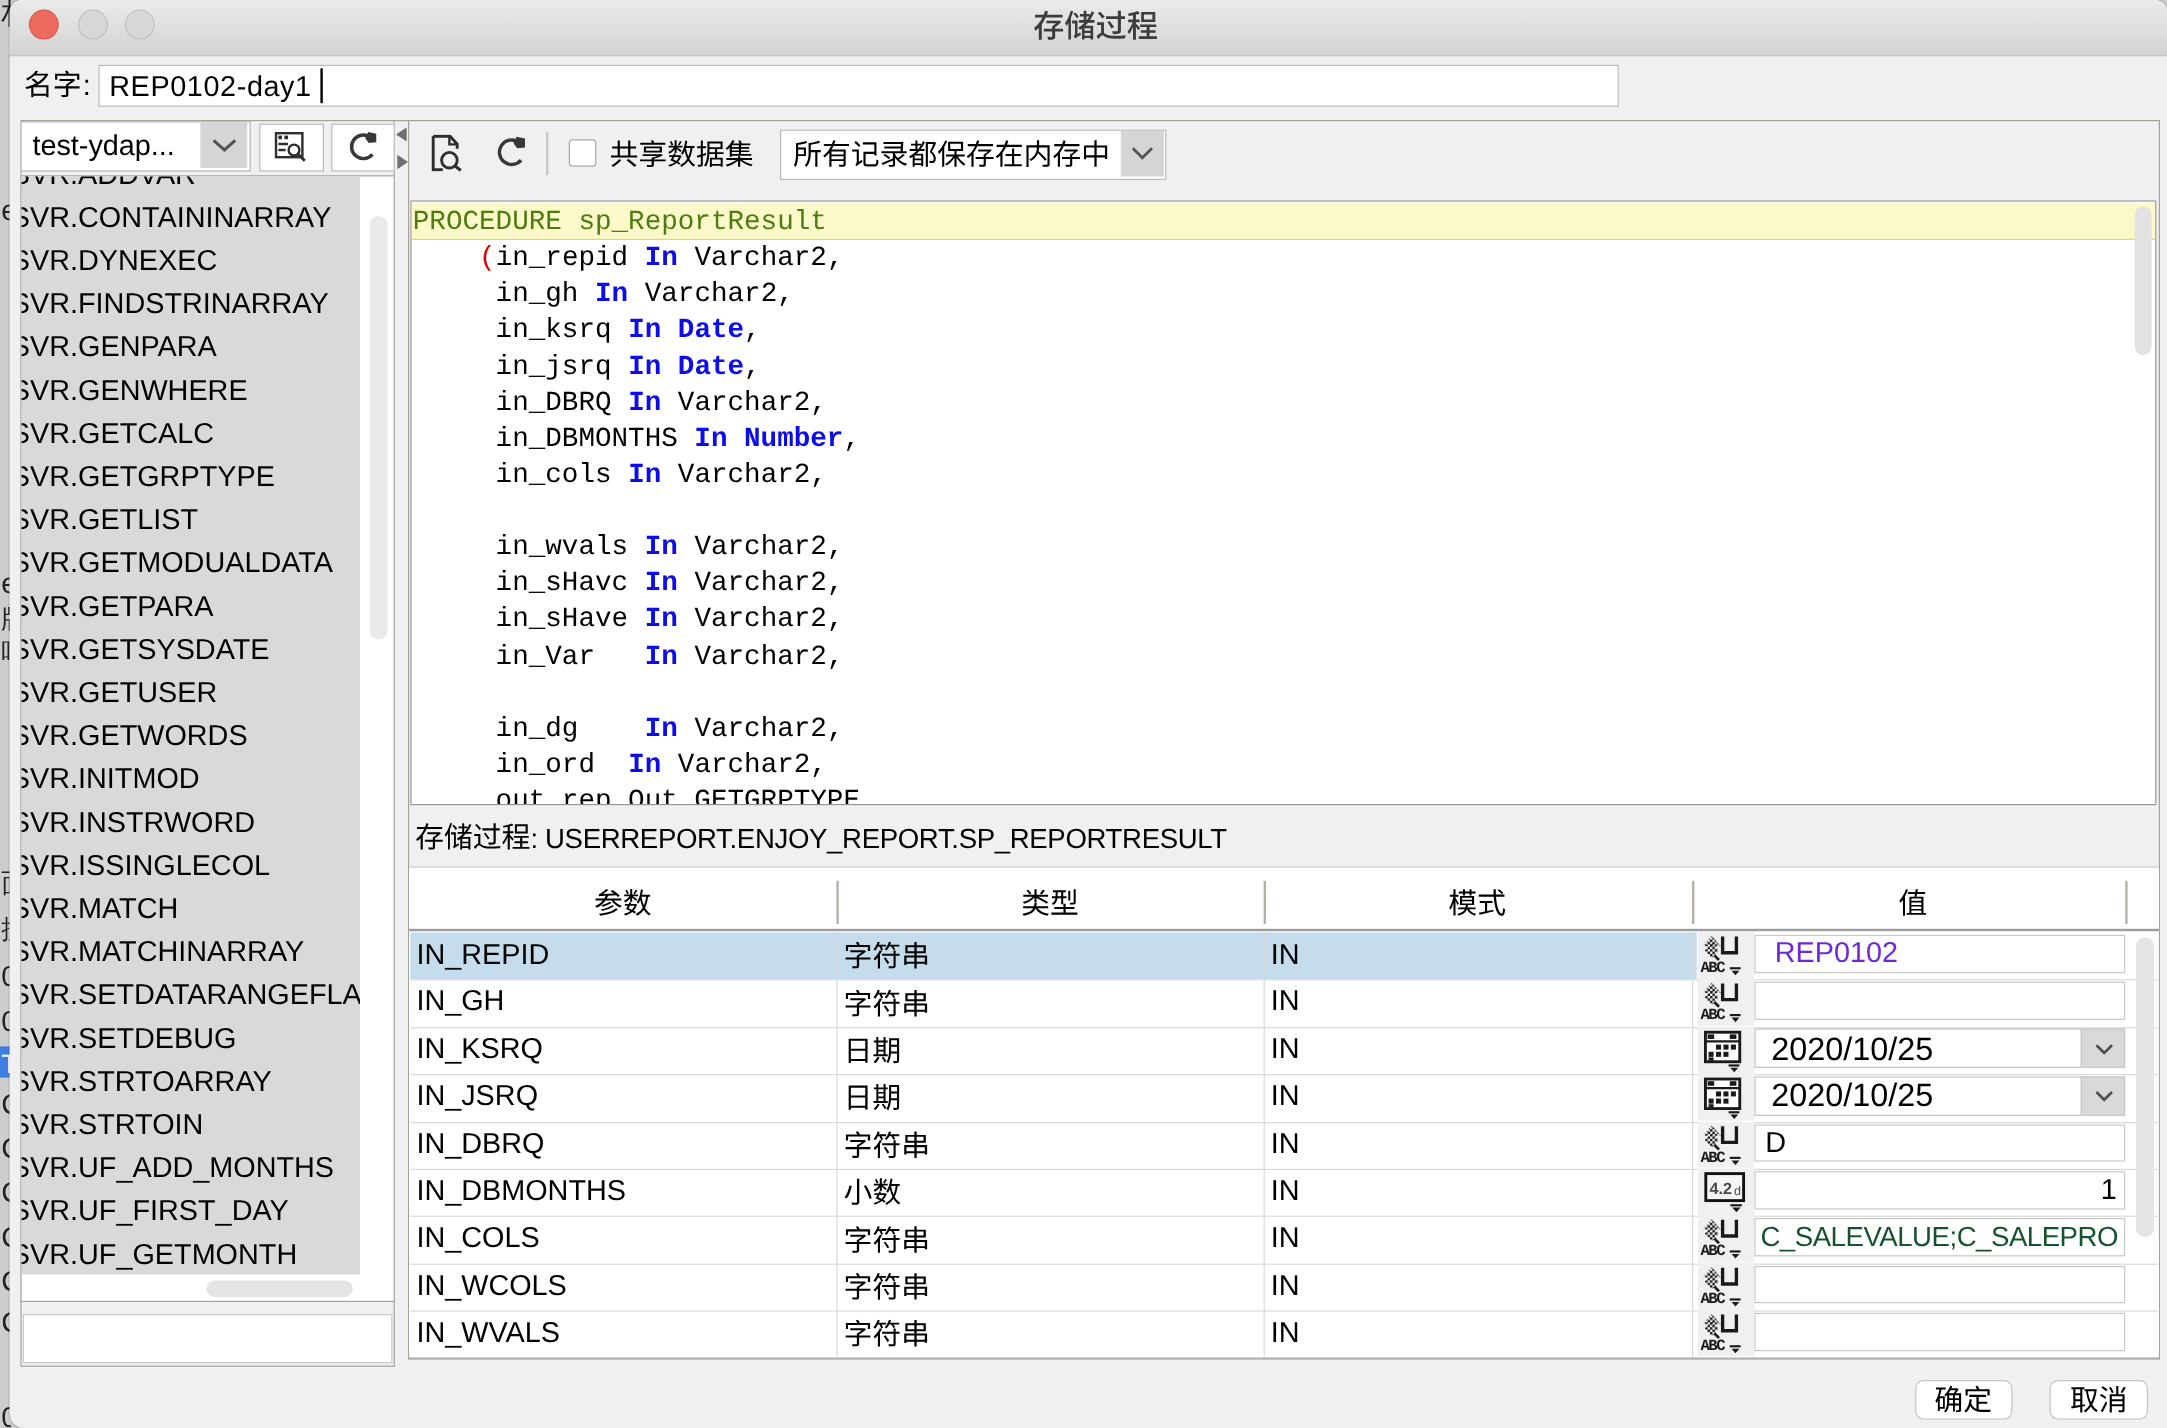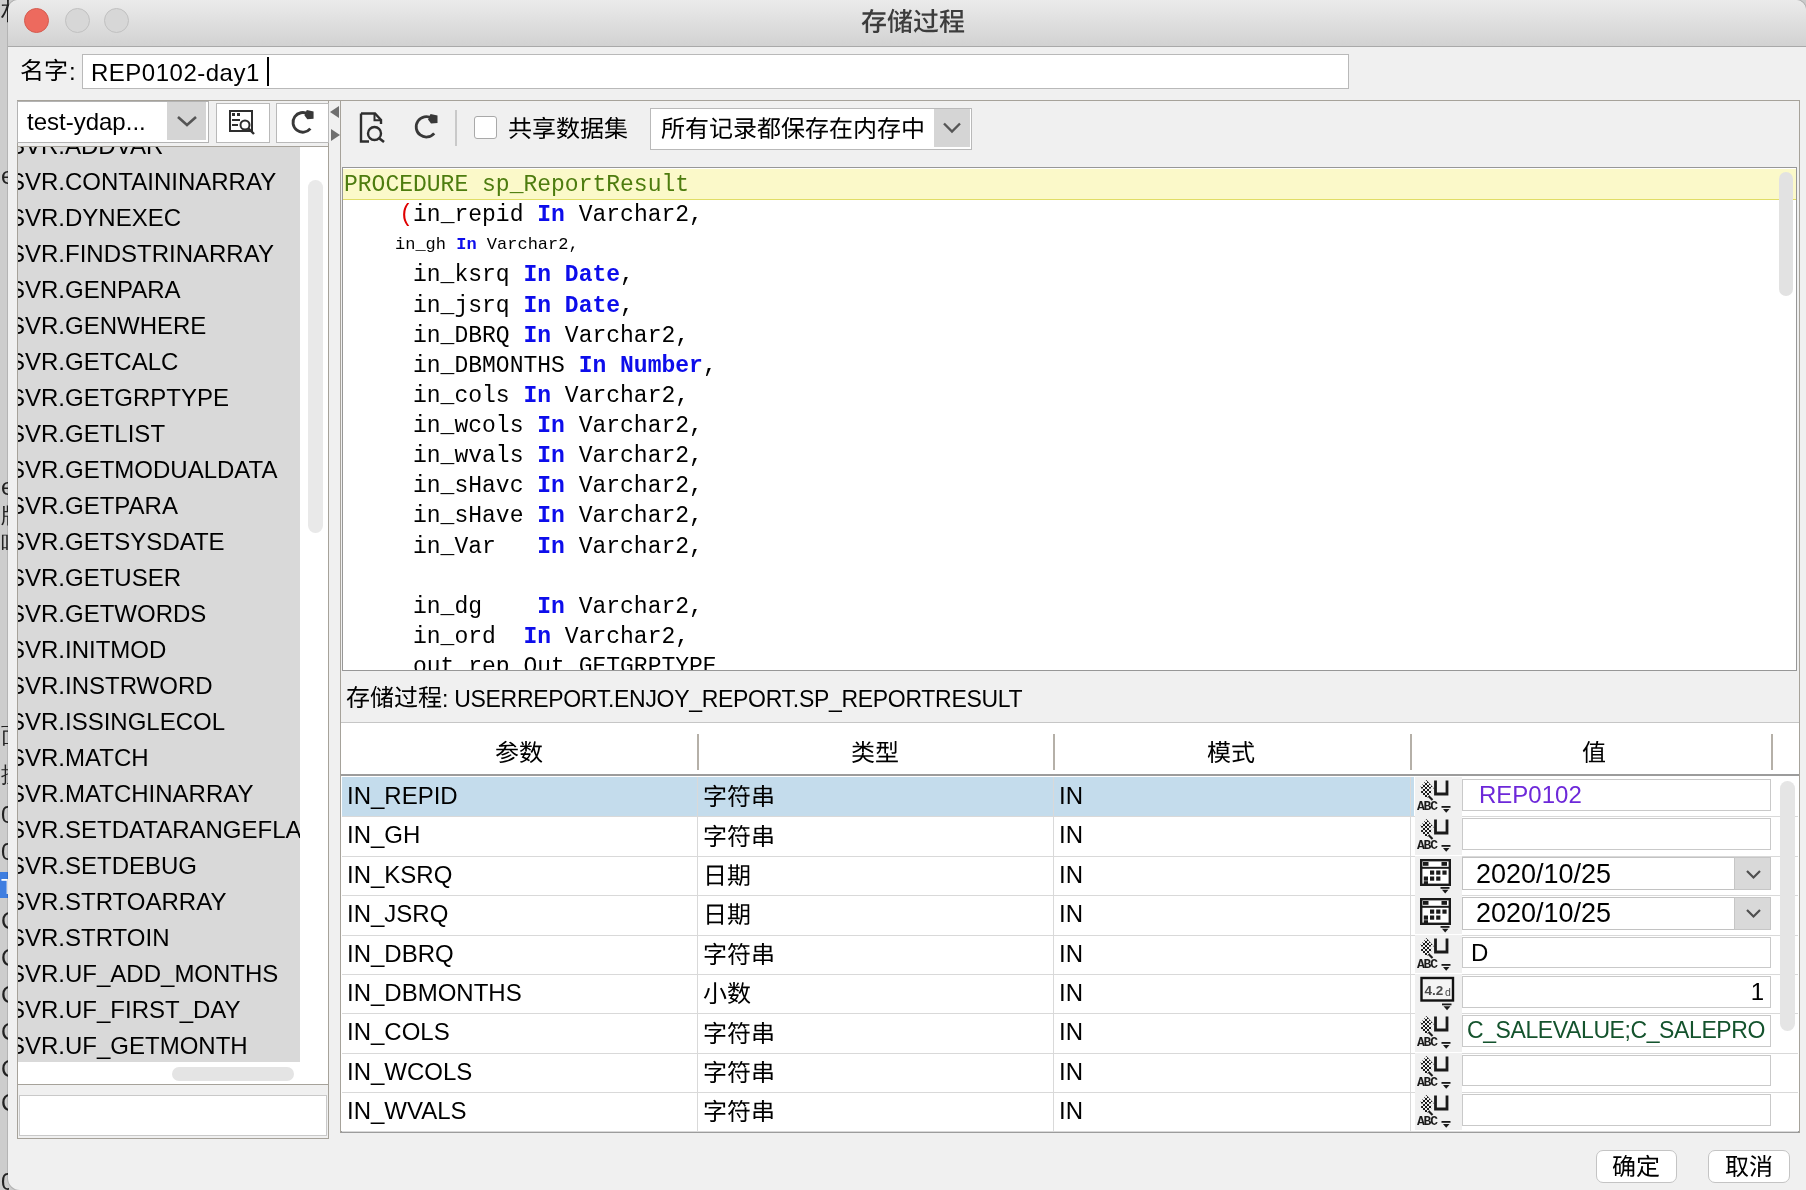--- a/index.html
+++ b/index.html
@@ -149,27 +149,26 @@
       <path transform="translate(6000,0)" d="M613 531V614H335V684H613V870C613 884 610 888 592 889C574 890 514 890 448 888C458 909 468 938 471 959C557 959 613 959 647 948C680 936 689 915 689 871V684H957V614H689V556C762 510 840 448 894 388L846 351L831 355H420V424H761C718 464 663 505 613 531ZM385 40C373 83 359 127 342 171H63V243H311C246 381 153 510 31 596C43 613 61 645 69 664C112 633 152 598 188 560V958H264V469C316 399 358 323 394 243H939V171H424C438 134 451 96 462 59Z"></path>
       <path transform="translate(7000,0)" d="M391 40C377 91 359 144 338 195H63V267H305C241 395 153 514 38 594C50 611 69 643 77 663C119 633 158 599 193 562V956H268V473C315 409 356 339 390 267H939V195H421C439 150 455 104 469 59ZM598 319V512H373V582H598V866H333V936H938V866H673V582H900V512H673V319Z"></path>
       <path transform="translate(8000,0)" d="M99 211V962H173V285H462C457 417 420 582 199 701C217 714 242 742 253 758C388 679 460 584 498 488C590 573 691 677 742 745L804 696C742 621 620 504 521 416C531 371 536 327 538 285H829V860C829 878 824 884 804 885C784 885 716 886 645 883C656 904 668 938 671 959C761 959 823 959 858 947C892 934 903 910 903 861V211H539V40H463V211Z"></path>
       <path transform="translate(9000,0)" d="M613 531V614H335V684H613V870C613 884 610 888 592 889C574 890 514 890 448 888C458 909 468 938 471 959C557 959 613 959 647 948C680 936 689 915 689 871V684H957V614H689V556C762 510 840 448 894 388L846 351L831 355H420V424H761C718 464 663 505 613 531ZM385 40C373 83 359 127 342 171H63V243H311C246 381 153 510 31 596C43 613 61 645 69 664C112 633 152 598 188 560V958H264V469C316 399 358 323 394 243H939V171H424C438 134 451 96 462 59Z"></path>
       <path transform="translate(10000,0)" d="M458 40V219H96V694H171V632H458V959H537V632H825V689H902V219H537V40ZM171 558V292H458V558ZM825 558H537V292H825Z"></path>
     </svg>
 <div class="ab" style="left:342px;top:167px;width:1455px;height:504px;background:#fff;border:1px solid #979797;box-sizing:border-box;overflow:hidden">
 <div class="ab" style="left:0;top:1px;width:1453px;height:31px;background:#fbf9c9;border-bottom:1.5px solid #e0dd66;box-sizing:border-box"></div>
 <div class="ab mono" style="left:1px;top:2.0px;font-size:23px;line-height:30px;white-space:pre;color:#4d7c0f"><span>PROCEDURE sp_ReportResult</span></div>
 <div class="ab mono" style="left:1px;top:32.1px;font-size:23px;line-height:30px;white-space:pre;color:#000"><span>    </span><span style="color:#e00000">(</span><span>in_repid </span><span style="color:#0d0deb;font-weight:bold">In</span><span> Varchar2,</span></div>
-<div class="ab mono" style="left:1px;top:62.2px;font-size:17px;line-height:30px;white-space:pre;color:#000"><span>     in_gh </span><span style="color:#0d0deb;font-weight:bold">In</span><span> Varchar2,</span></div>
+<div class="ab mono" style="left:1px;top:62.2px;font-size:23px;line-height:30px;white-space:pre;color:#000"><span>     in_gh </span><span style="color:#0d0deb;font-weight:bold">In</span><span> Varchar2,</span></div>
 <div class="ab mono" style="left:1px;top:92.4px;font-size:23px;line-height:30px;white-space:pre;color:#000"><span>     in_ksrq </span><span style="color:#0d0deb;font-weight:bold">In Date</span><span>,</span></div>
 <div class="ab mono" style="left:1px;top:122.5px;font-size:23px;line-height:30px;white-space:pre;color:#000"><span>     in_jsrq </span><span style="color:#0d0deb;font-weight:bold">In Date</span><span>,</span></div>
 <div class="ab mono" style="left:1px;top:152.6px;font-size:23px;line-height:30px;white-space:pre;color:#000"><span>     in_DBRQ </span><span style="color:#0d0deb;font-weight:bold">In</span><span> Varchar2,</span></div>
 <div class="ab mono" style="left:1px;top:182.8px;font-size:23px;line-height:30px;white-space:pre;color:#000"><span>     in_DBMONTHS </span><span style="color:#0d0deb;font-weight:bold">In Number</span><span>,</span></div>
 <div class="ab mono" style="left:1px;top:212.9px;font-size:23px;line-height:30px;white-space:pre;color:#000"><span>     in_cols </span><span style="color:#0d0deb;font-weight:bold">In</span><span> Varchar2,</span></div>
-<div class="ab mono" style="left:1px;top:243.0px;font-size:23px;line-height:30px;white-space:pre;color:#000"><span>     in_wcols </span><span style="color:#0d0deb;font-weight:bold">In</span><span> Varchar2,</span></div>
 <div class="ab mono" style="left:1px;top:273.1px;font-size:23px;line-height:30px;white-space:pre;color:#000"><span>     in_wvals </span><span style="color:#0d0deb;font-weight:bold">In</span><span> Varchar2,</span></div>
 <div class="ab mono" style="left:1px;top:303.2px;font-size:23px;line-height:30px;white-space:pre;color:#000"><span>     in_sHavc </span><span style="color:#0d0deb;font-weight:bold">In</span><span> Varchar2,</span></div>
 <div class="ab mono" style="left:1px;top:333.4px;font-size:23px;line-height:30px;white-space:pre;color:#000"><span>     in_sHave </span><span style="color:#0d0deb;font-weight:bold">In</span><span> Varchar2,</span></div>
 <div class="ab mono" style="left:1px;top:363.5px;font-size:23px;line-height:30px;white-space:pre;color:#000"><span>     in_Var   </span><span style="color:#0d0deb;font-weight:bold">In</span><span> Varchar2,</span></div>
 <div class="ab mono" style="left:1px;top:423.8px;font-size:23px;line-height:30px;white-space:pre;color:#000"><span>     in_dg    </span><span style="color:#0d0deb;font-weight:bold">In</span><span> Varchar2,</span></div>
 <div class="ab mono" style="left:1px;top:453.9px;font-size:23px;line-height:30px;white-space:pre;color:#000"><span>     in_ord  </span><span style="color:#0d0deb;font-weight:bold">In</span><span> Varchar2,</span></div>
 <div class="ab mono" style="left:1px;top:484.0px;font-size:23px;line-height:30px;white-space:pre;color:#000"><span>     out_rep Out GETGRPTYPE</span></div>
 </div>
 <div class="thumb" style="left:1779px;top:172px;width:14px;height:124px;background:#e2e2e2"></div>
 <svg class="ab" style="left:346px;top:685.2px" width="96.0" height="24" viewBox="0 0 4000 1000" fill="#000">

